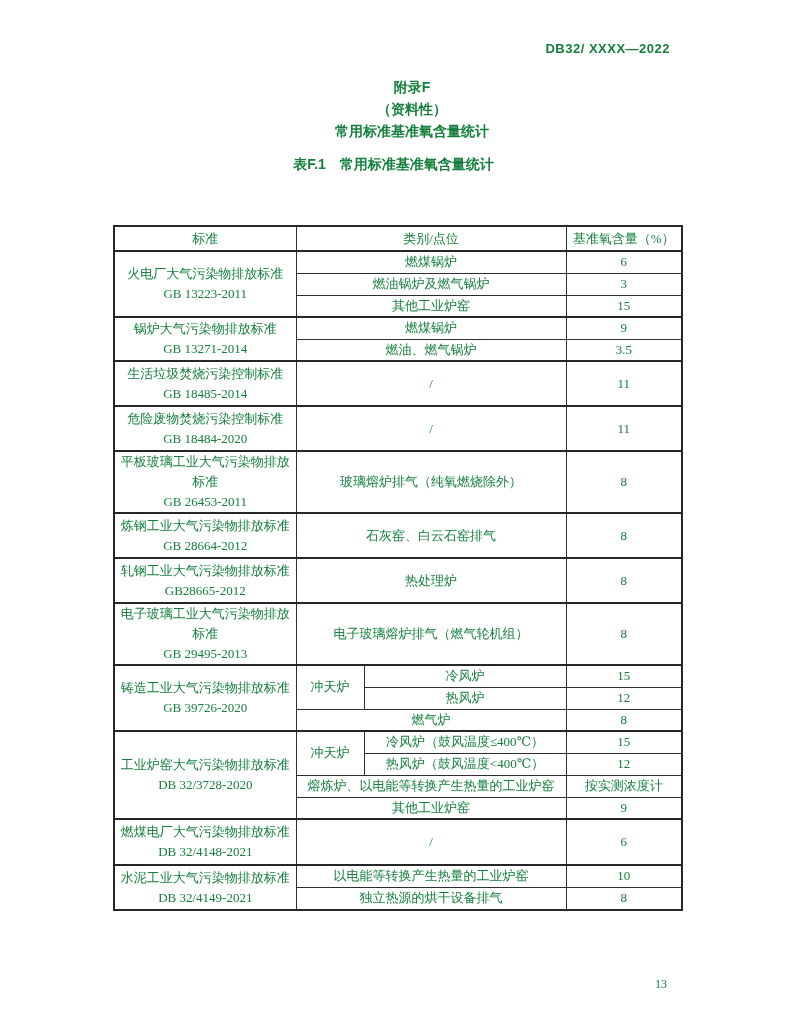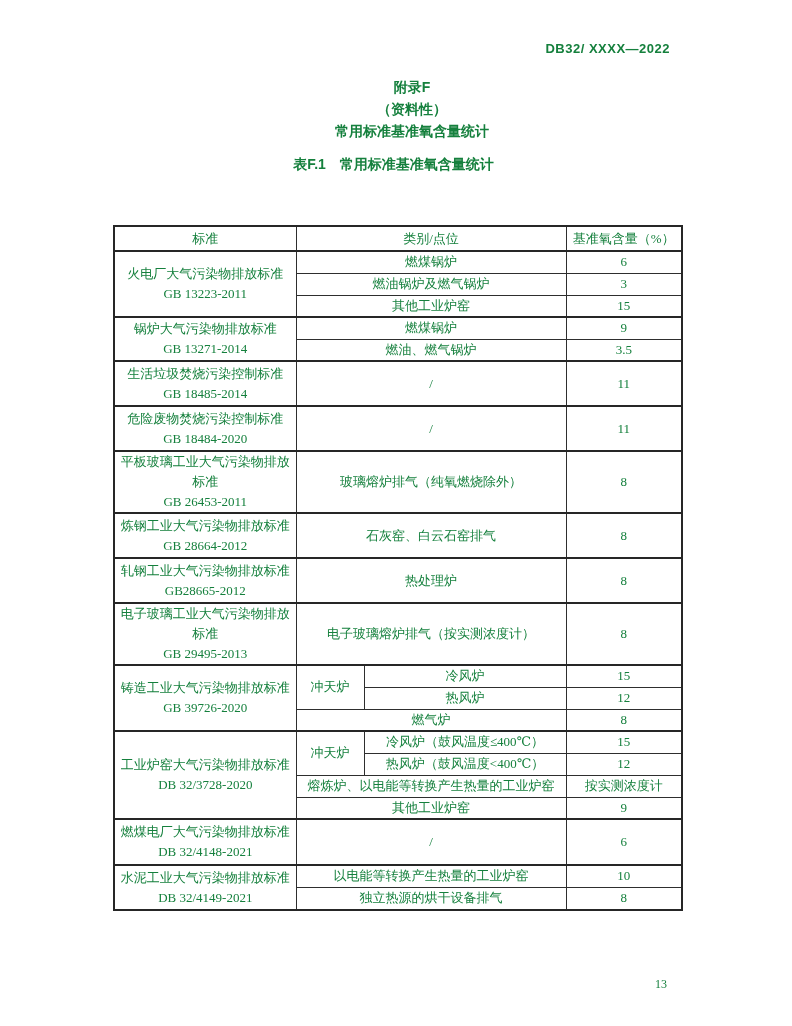--- a/index.html
+++ b/index.html
@@ -148,21 +148,21 @@
         </td>
         <td colspan="2">热处理炉</td>
         <td>8</td>
       </tr>
 
       <tr class="gs h59">
         <td class="std">
           <div>电子玻璃工业大气污染物排放标准</div>
           <div>GB 29495-2013</div>
         </td>
-        <td colspan="2">电子玻璃熔炉排气（按实测浓度计）</td>
+        <td colspan="2">电子玻璃熔炉排气（燃气轮机组）</td>
         <td>8</td>
       </tr>
 
       <tr class="gs h22">
         <td rowspan="3" class="std">
           <div>铸造工业大气污染物排放标准</div>
           <div>GB 39726-2020</div>
         </td>
         <td rowspan="2">冲天炉</td>
         <td>冷风炉</td>

